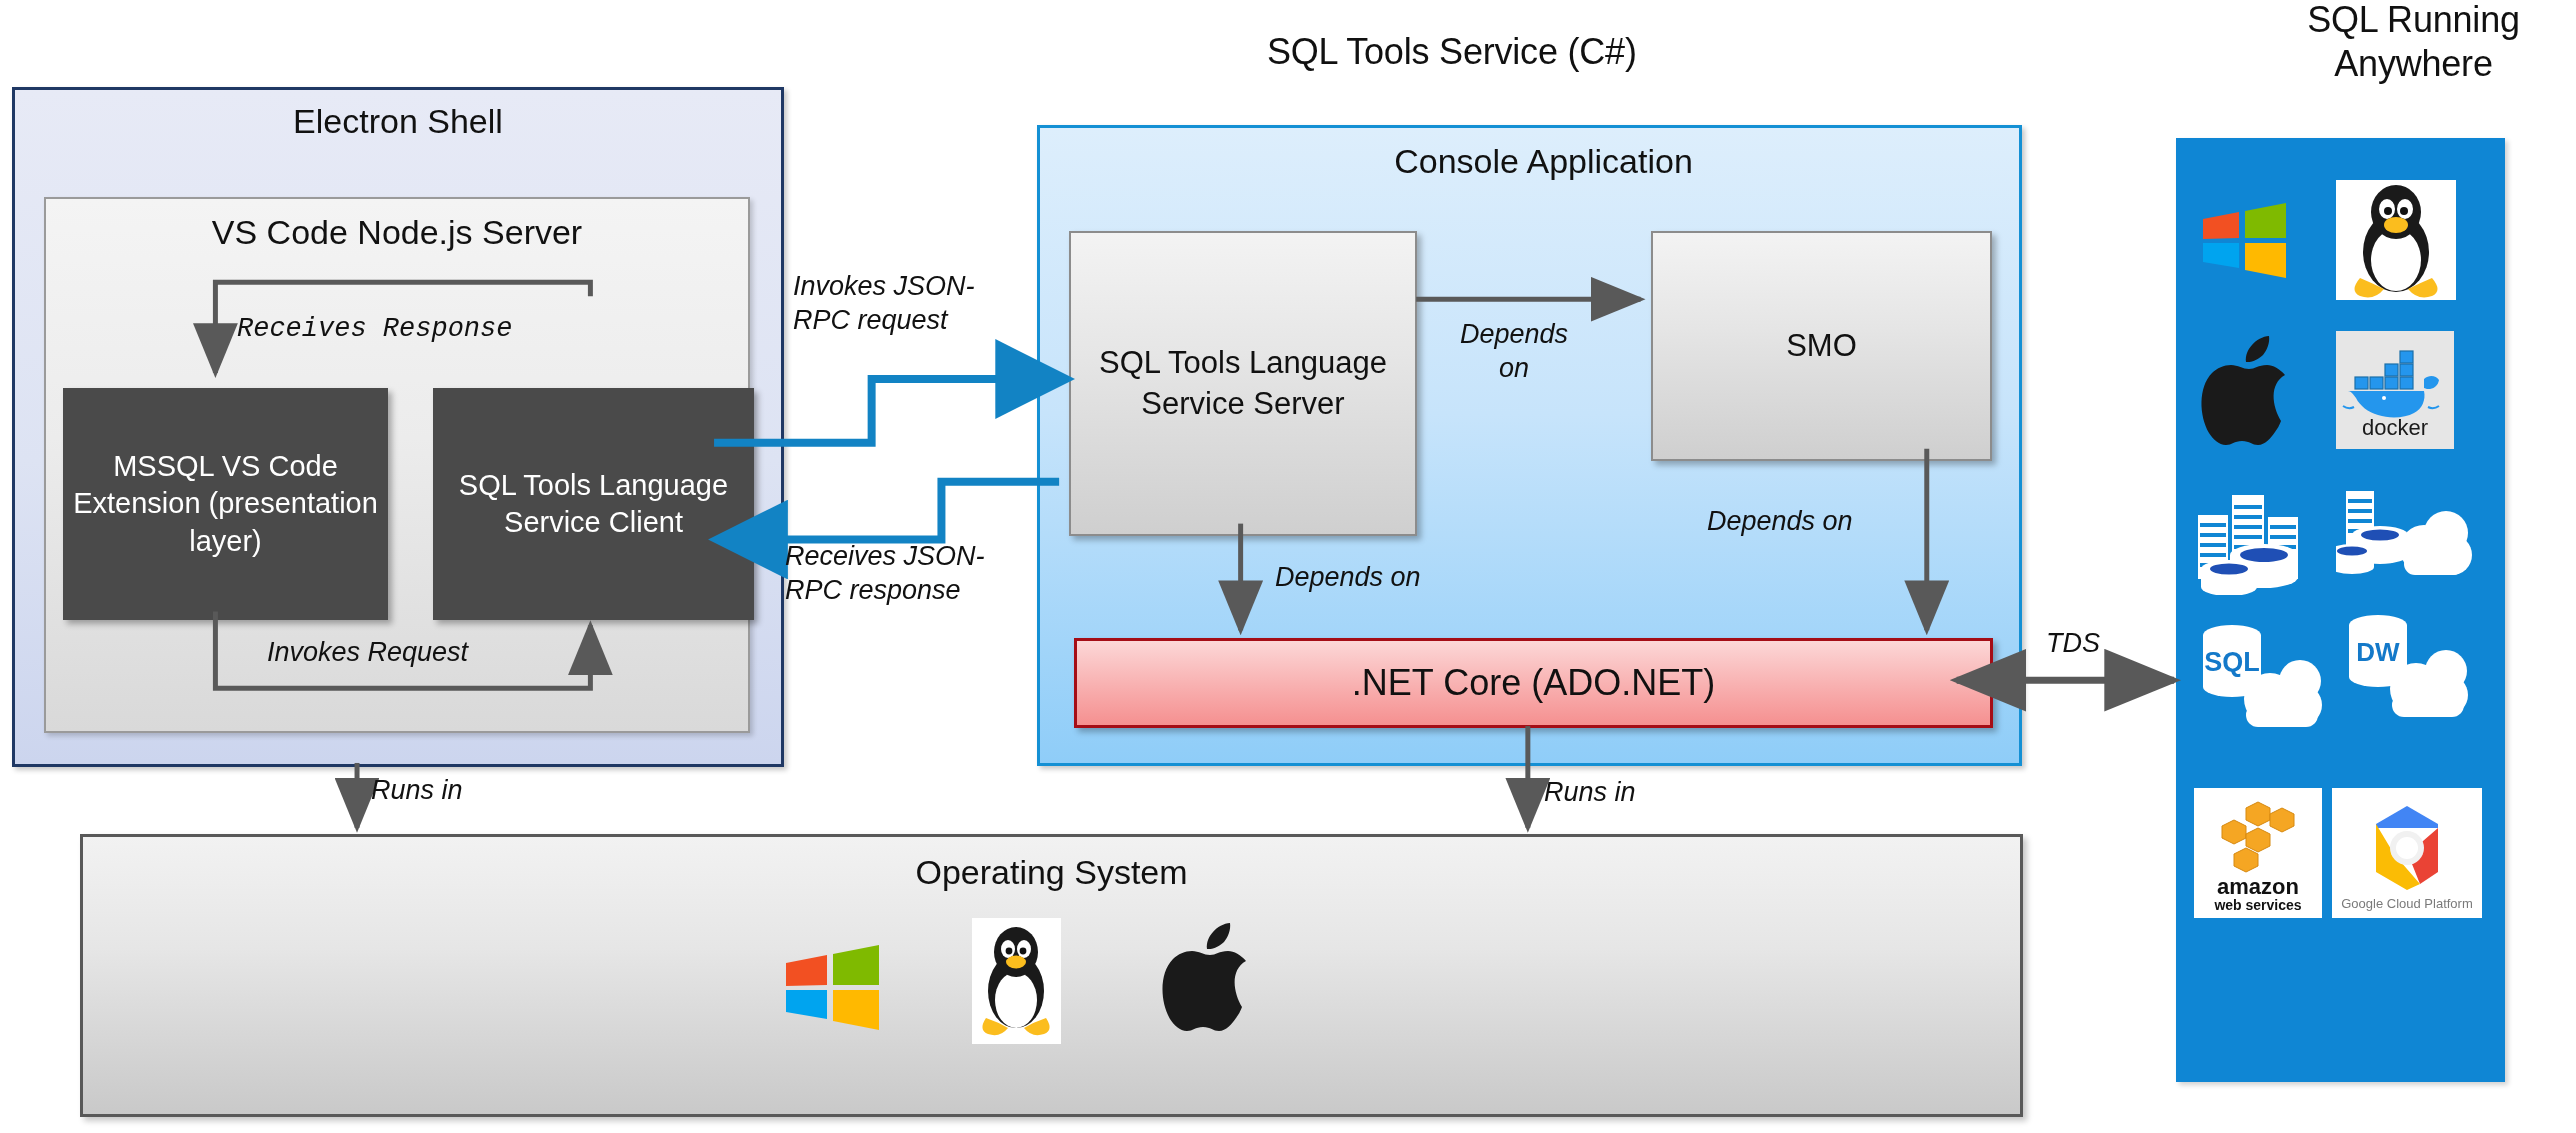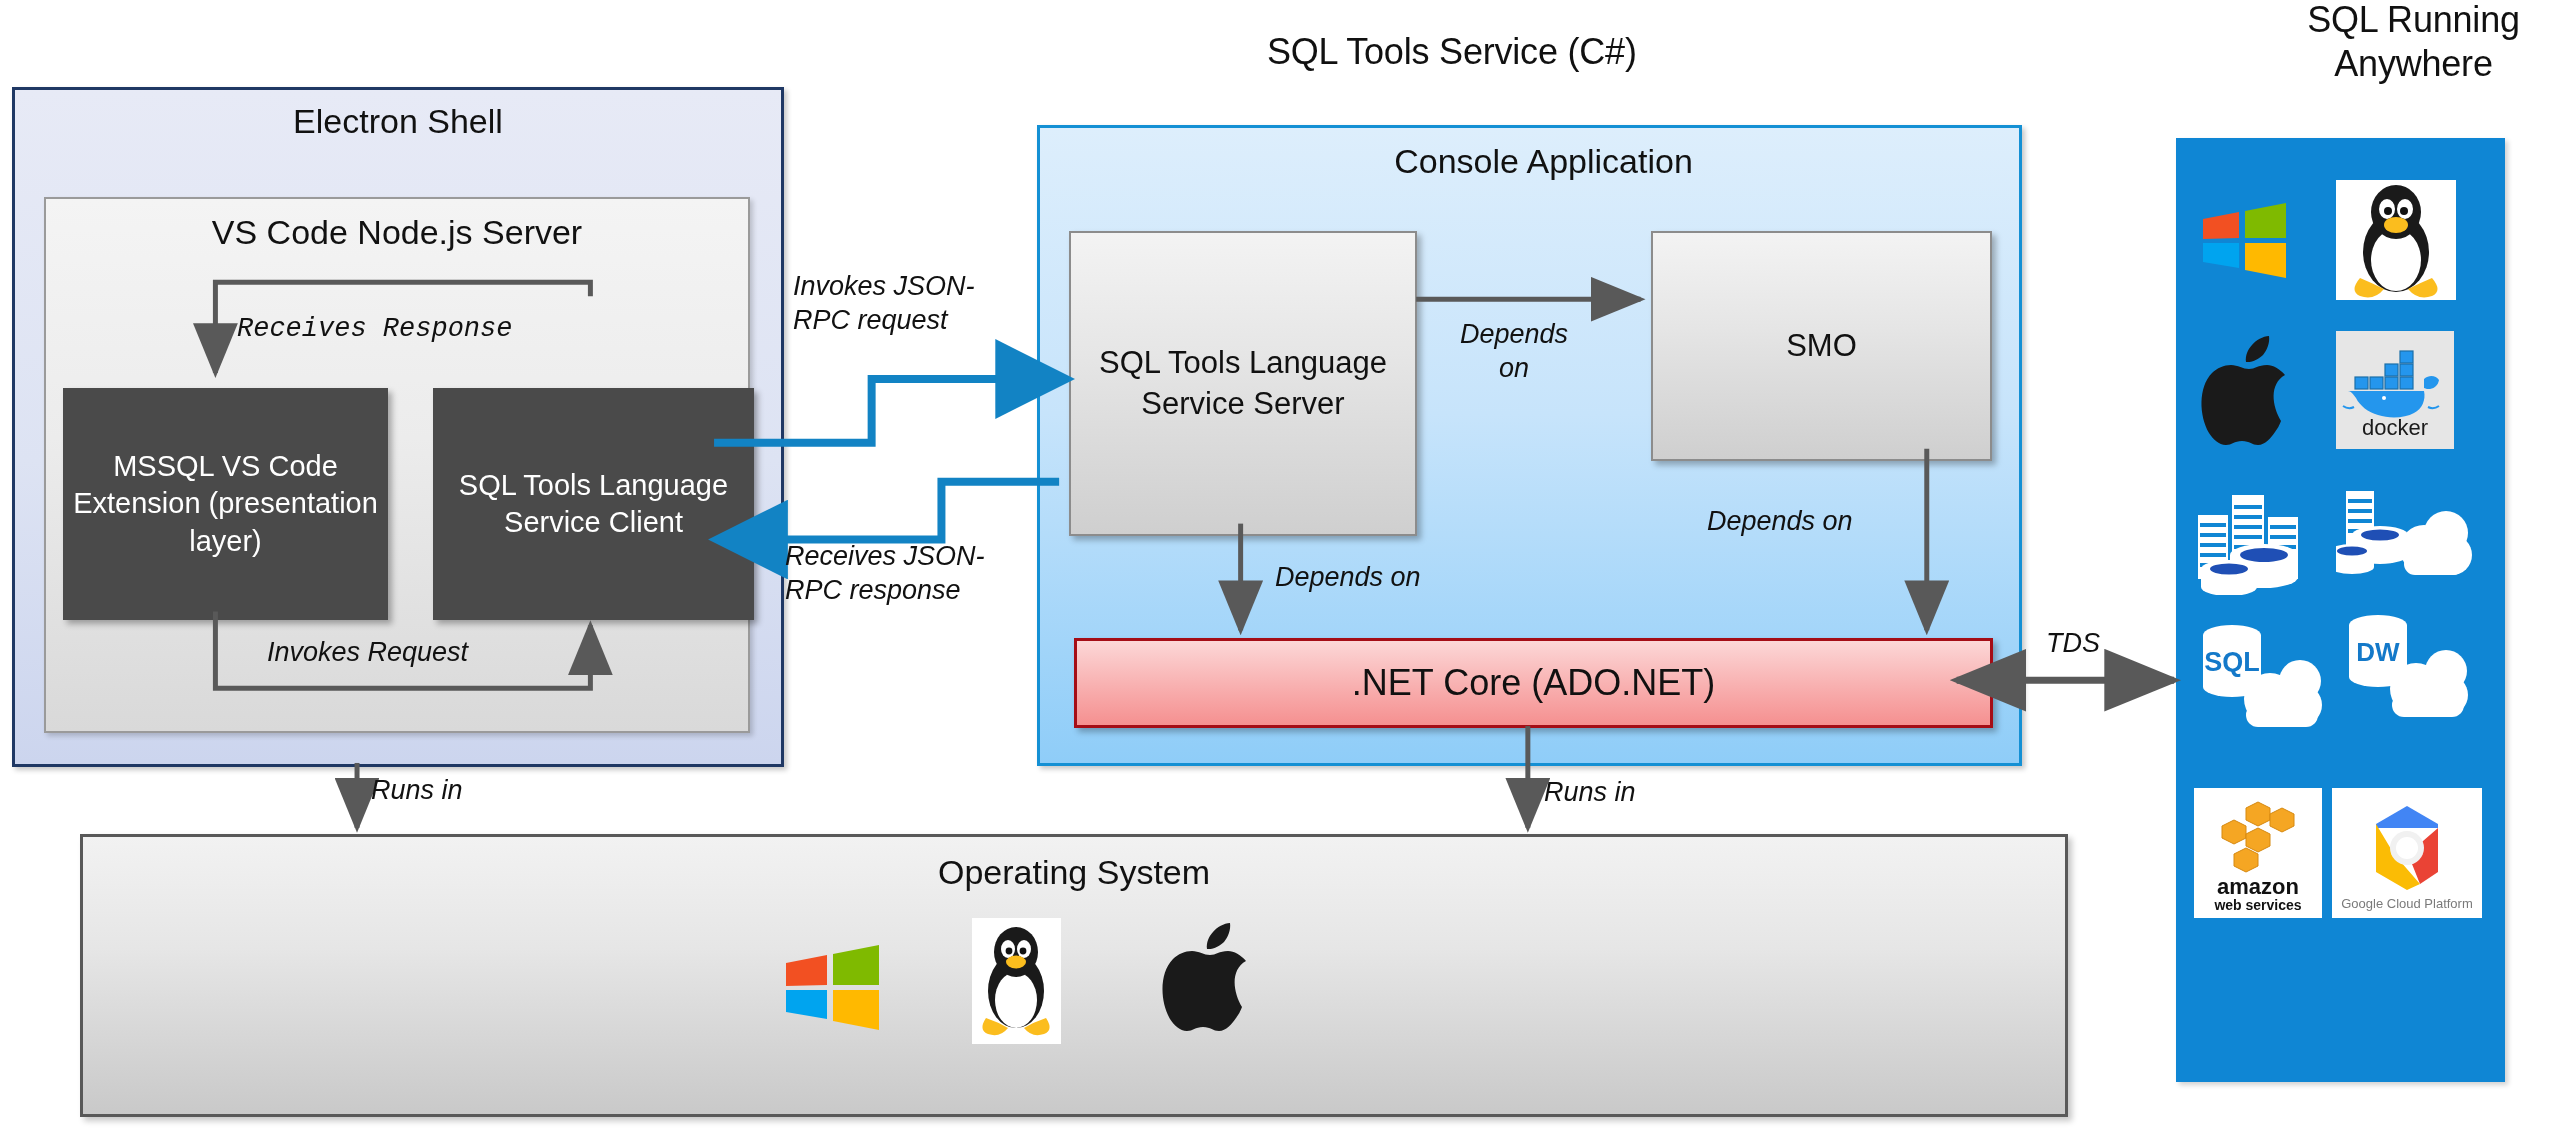--- a/index.html
+++ b/index.html
@@ -178,21 +178,21 @@
   </div>
 
   <div class="gray-node" style="left:1651px; top:231px; width:337px; height:214px;">
     <span>SMO</span>
   </div>
 
   <div class="red-node" style="left:1074px; top:638px; width:913px; height:84px;">
     <span>.NET Core (ADO.NET)</span>
   </div>
 
-  <div class="os-box" style="left:80px; top:834px; width:1937px; height:277px;padding-left:45px;">
+  <div class="os-box" style="left:80px; top:834px; width:1937px; height:277px;">
     <div class="box-title" style="top:16px;">Operating System</div>
   </div>
 
   <div class="logo-plain" style="left:780px; top:937px; width:104px; height:100px;">
     <svg viewBox="0 0 104 100" width="104" height="100" aria-hidden="true">
       <polygon points="6,26 47,18 47,48 6,49" fill="#f25022"></polygon>
       <polygon points="53,17 99,8 99,48 53,48" fill="#7fba00"></polygon>
       <polygon points="6,53 47,53 47,82 6,75" fill="#00a4ef"></polygon>
       <polygon points="53,53 99,53 99,93 53,84" fill="#ffb900"></polygon>
     </svg>

